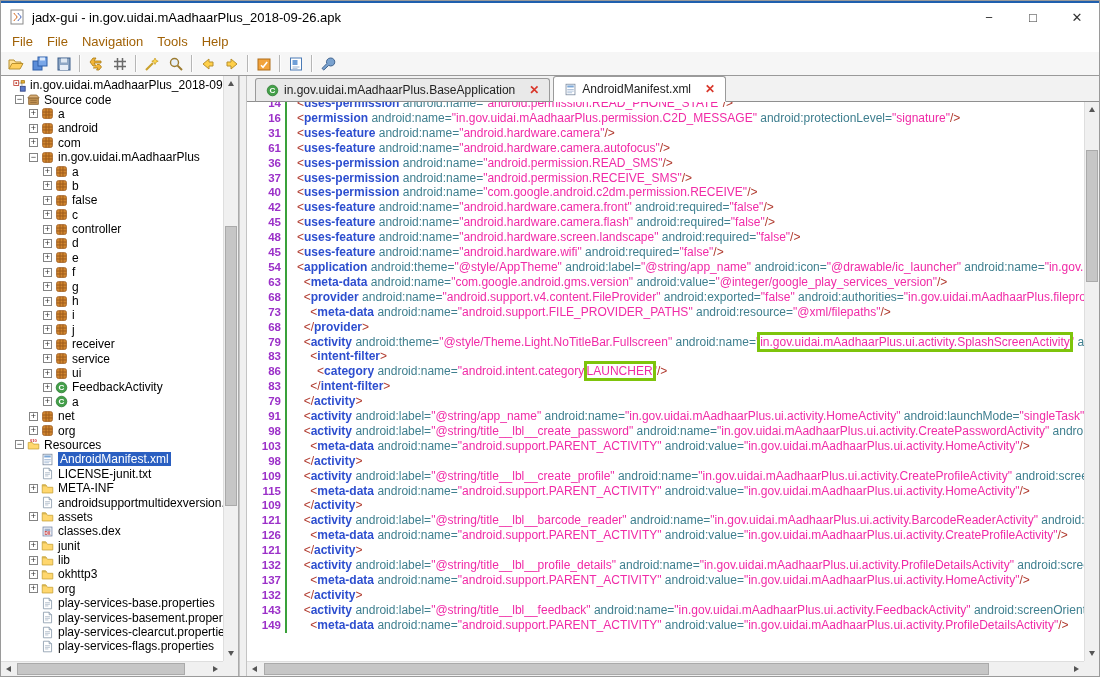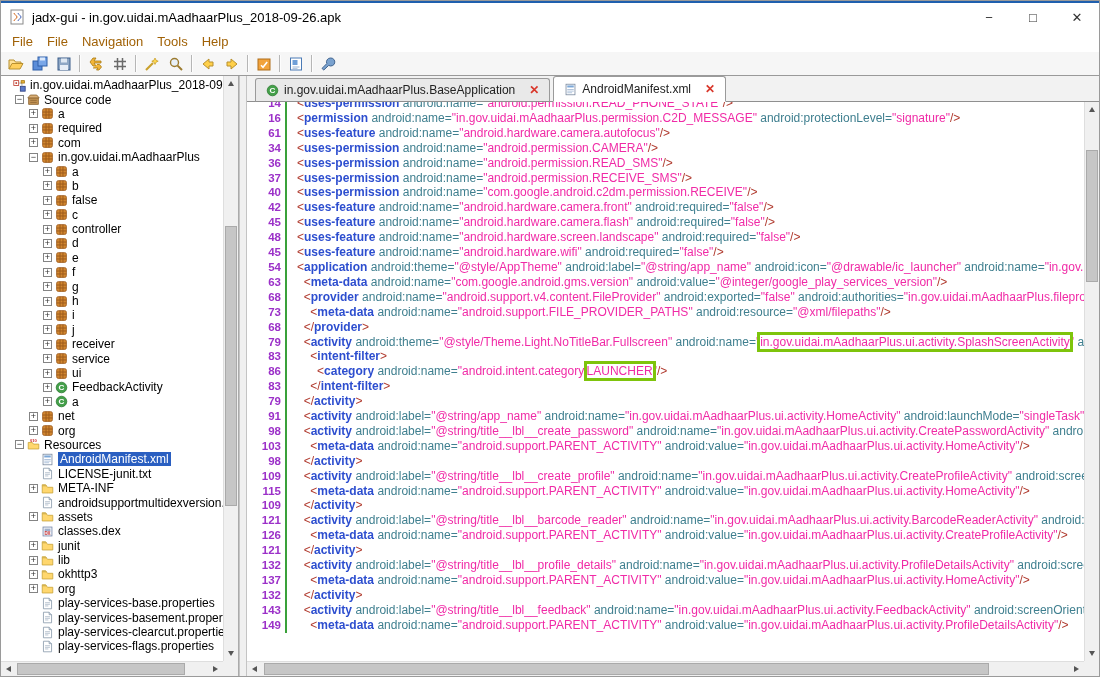--- a/index.html
+++ b/index.html
@@ -207,21 +207,21 @@
               </svg></span>
             <span class="tree-label">a</span>
           </div>
           <div class="tree-row">
             <span class="tree-indent" style="width: 28px;"></span>
             <span class="tree-toggle">+</span>
             <span class="tree-icon"><svg viewBox="0 0 16 16" width="100%" height="100%">
                 <rect x="2" y="2" width="12" height="12" rx="2" fill="#d2872f" stroke="#9c5a1d"></rect>
                 <path d="M6.2 2v12M9.8 2v12M2 6.2h12M2 9.8h12" stroke="#9c5a1d" stroke-width="1.2" fill="none"></path>
               </svg></span>
-            <span class="tree-label">required</span>
+            <span class="tree-label">android</span>
           </div>
           <div class="tree-row">
             <span class="tree-indent" style="width: 28px;"></span>
             <span class="tree-toggle">+</span>
             <span class="tree-icon"><svg viewBox="0 0 16 16" width="100%" height="100%">
                 <rect x="2" y="2" width="12" height="12" rx="2" fill="#d2872f" stroke="#9c5a1d"></rect>
                 <path d="M6.2 2v12M9.8 2v12M2 6.2h12M2 9.8h12" stroke="#9c5a1d" stroke-width="1.2" fill="none"></path>
               </svg></span>
             <span class="tree-label">com</span>
           </div>
@@ -590,22 +590,22 @@
               </svg></span>
             <span class="tab-label">AndroidManifest.xml</span>
             <span class="tab-close">✕</span>
           </div>
         </div>
       <div class="code-wrap">
         <div class="code-view">
           <div class="code-lines">
               <div class="code-line"><span class="ln">14</span><span class="ct"><span class="xb">&lt;</span><span class="xt">uses-permission</span> <span class="xa">android:name</span><span class="xe">=</span><span class="xs">"android.permission.READ_PHONE_STATE"</span><span class="xb">/&gt;</span></span></div>
               <div class="code-line"><span class="ln">16</span><span class="ct"><span class="xb">&lt;</span><span class="xt">permission</span> <span class="xa">android:name</span><span class="xe">=</span><span class="xs">"in.gov.uidai.mAadhaarPlus.permission.C2D_MESSAGE"</span> <span class="xa">android:protectionLevel</span><span class="xe">=</span><span class="xs">"signature"</span><span class="xb">/&gt;</span></span></div>
+              <div class="code-line"><span class="ln">31</span><span class="ct"><span class="xb">&lt;</span><span class="xt">uses-feature</span> <span class="xa">android:name</span><span class="xe">=</span><span class="xs">"android.hardware.camera"</span><span class="xb">/&gt;</span></span></div>
               <div class="code-line"><span class="ln">61</span><span class="ct"><span class="xb">&lt;</span><span class="xt">uses-feature</span> <span class="xa">android:name</span><span class="xe">=</span><span class="xs">"android.hardware.camera.autofocus"</span><span class="xb">/&gt;</span></span></div>
-              <div class="code-line"><span class="ln">34</span><span class="ct"><span class="xb">&lt;</span><span class="xt">uses-permission</span> <span class="xa">android:name</span><span class="xe">=</span><span class="xs">"android.permission.CAMERA"</span><span class="xb">/&gt;</span></span></div>
               <div class="code-line"><span class="ln">36</span><span class="ct"><span class="xb">&lt;</span><span class="xt">uses-permission</span> <span class="xa">android:name</span><span class="xe">=</span><span class="xs">"android.permission.READ_SMS"</span><span class="xb">/&gt;</span></span></div>
               <div class="code-line"><span class="ln">37</span><span class="ct"><span class="xb">&lt;</span><span class="xt">uses-permission</span> <span class="xa">android:name</span><span class="xe">=</span><span class="xs">"android.permission.RECEIVE_SMS"</span><span class="xb">/&gt;</span></span></div>
               <div class="code-line"><span class="ln">40</span><span class="ct"><span class="xb">&lt;</span><span class="xt">uses-permission</span> <span class="xa">android:name</span><span class="xe">=</span><span class="xs">"com.google.android.c2dm.permission.RECEIVE"</span><span class="xb">/&gt;</span></span></div>
               <div class="code-line"><span class="ln">42</span><span class="ct"><span class="xb">&lt;</span><span class="xt">uses-feature</span> <span class="xa">android:name</span><span class="xe">=</span><span class="xs">"android.hardware.camera.front"</span> <span class="xa">android:required</span><span class="xe">=</span><span class="xs">"false"</span><span class="xb">/&gt;</span></span></div>
               <div class="code-line"><span class="ln">45</span><span class="ct"><span class="xb">&lt;</span><span class="xt">uses-feature</span> <span class="xa">android:name</span><span class="xe">=</span><span class="xs">"android.hardware.camera.flash"</span> <span class="xa">android:required</span><span class="xe">=</span><span class="xs">"false"</span><span class="xb">/&gt;</span></span></div>
               <div class="code-line"><span class="ln">48</span><span class="ct"><span class="xb">&lt;</span><span class="xt">uses-feature</span> <span class="xa">android:name</span><span class="xe">=</span><span class="xs">"android.hardware.screen.landscape"</span> <span class="xa">android:required</span><span class="xe">=</span><span class="xs">"false"</span><span class="xb">/&gt;</span></span></div>
               <div class="code-line"><span class="ln">45</span><span class="ct"><span class="xb">&lt;</span><span class="xt">uses-feature</span> <span class="xa">android:name</span><span class="xe">=</span><span class="xs">"android.hardware.wifi"</span> <span class="xa">android:required</span><span class="xe">=</span><span class="xs">"false"</span><span class="xb">/&gt;</span></span></div>
               <div class="code-line"><span class="ln">54</span><span class="ct"><span class="xb">&lt;</span><span class="xt">application</span> <span class="xa">android:theme</span><span class="xe">=</span><span class="xs">"@style/AppTheme"</span> <span class="xa">android:label</span><span class="xe">=</span><span class="xs">"@string/app_name"</span> <span class="xa">android:icon</span><span class="xe">=</span><span class="xs">"@drawable/ic_launcher"</span> <span class="xa">android:name</span><span class="xe">=</span><span class="xs">"in.gov.uidai.mA</span></span></div>
               <div class="code-line"><span class="ln">63</span><span class="ct">  <span class="xb">&lt;</span><span class="xt">meta-data</span> <span class="xa">android:name</span><span class="xe">=</span><span class="xs">"com.google.android.gms.version"</span> <span class="xa">android:value</span><span class="xe">=</span><span class="xs">"@integer/google_play_services_version"</span><span class="xb">/&gt;</span></span></div>
               <div class="code-line"><span class="ln">68</span><span class="ct">  <span class="xb">&lt;</span><span class="xt">provider</span> <span class="xa">android:name</span><span class="xe">=</span><span class="xs">"android.support.v4.content.FileProvider"</span> <span class="xa">android:exported</span><span class="xe">=</span><span class="xs">"false"</span> <span class="xa">android:authorities</span><span class="xe">=</span><span class="xs">"in.gov.uidai.mAadhaarPlus.fileprovider"</span> </span></div>

